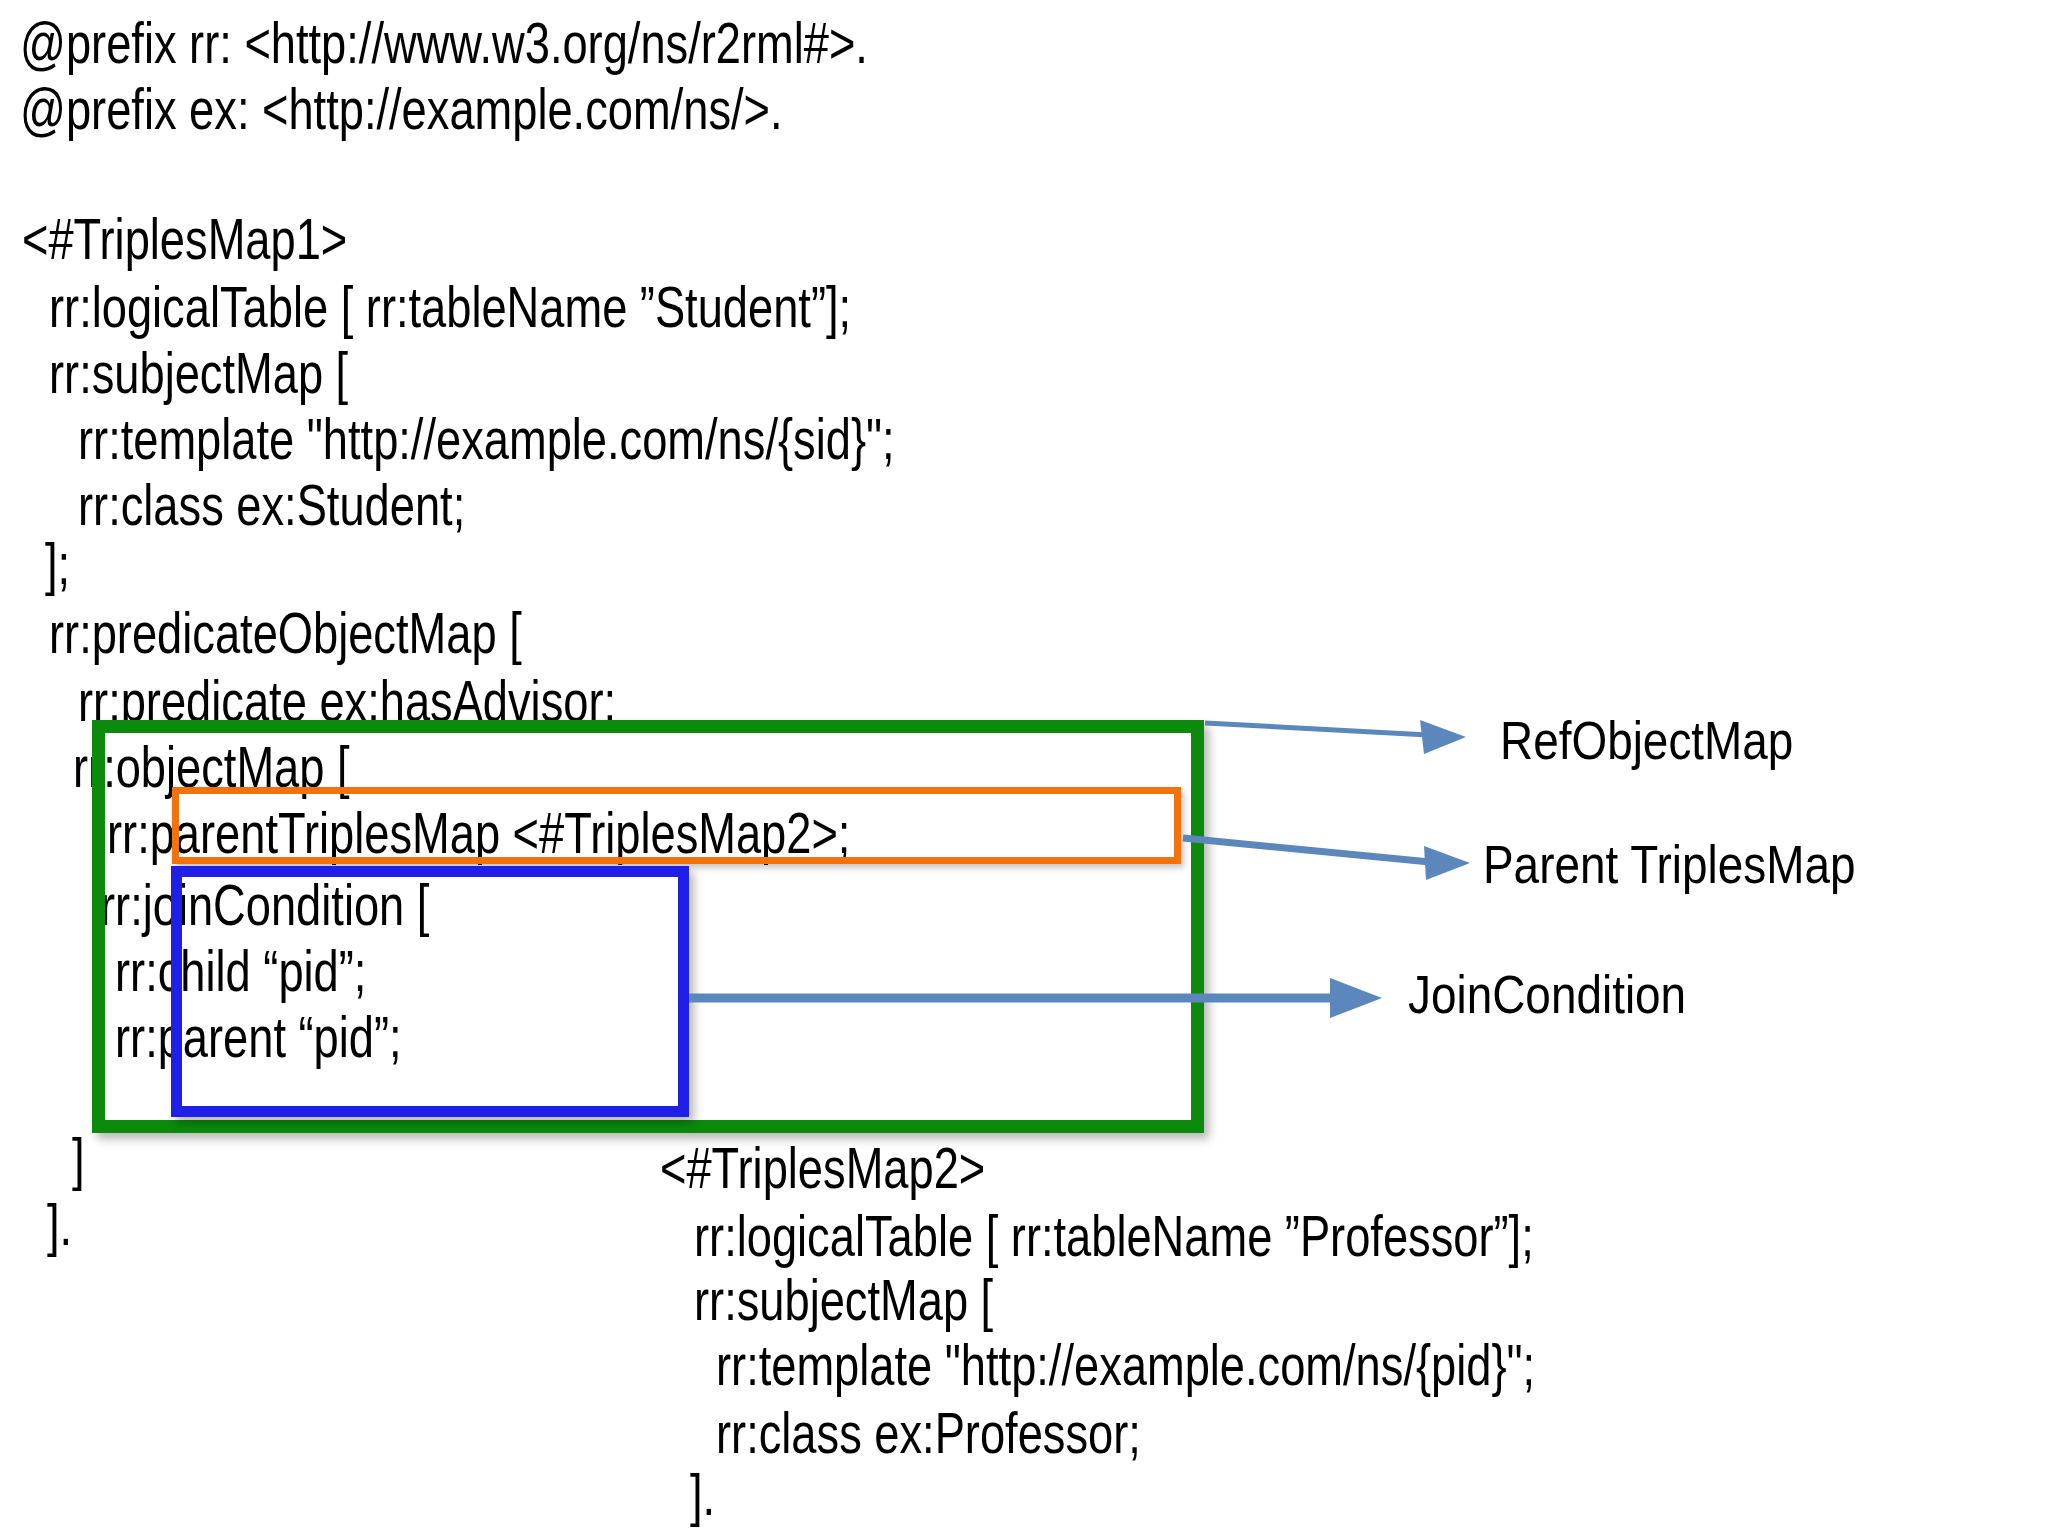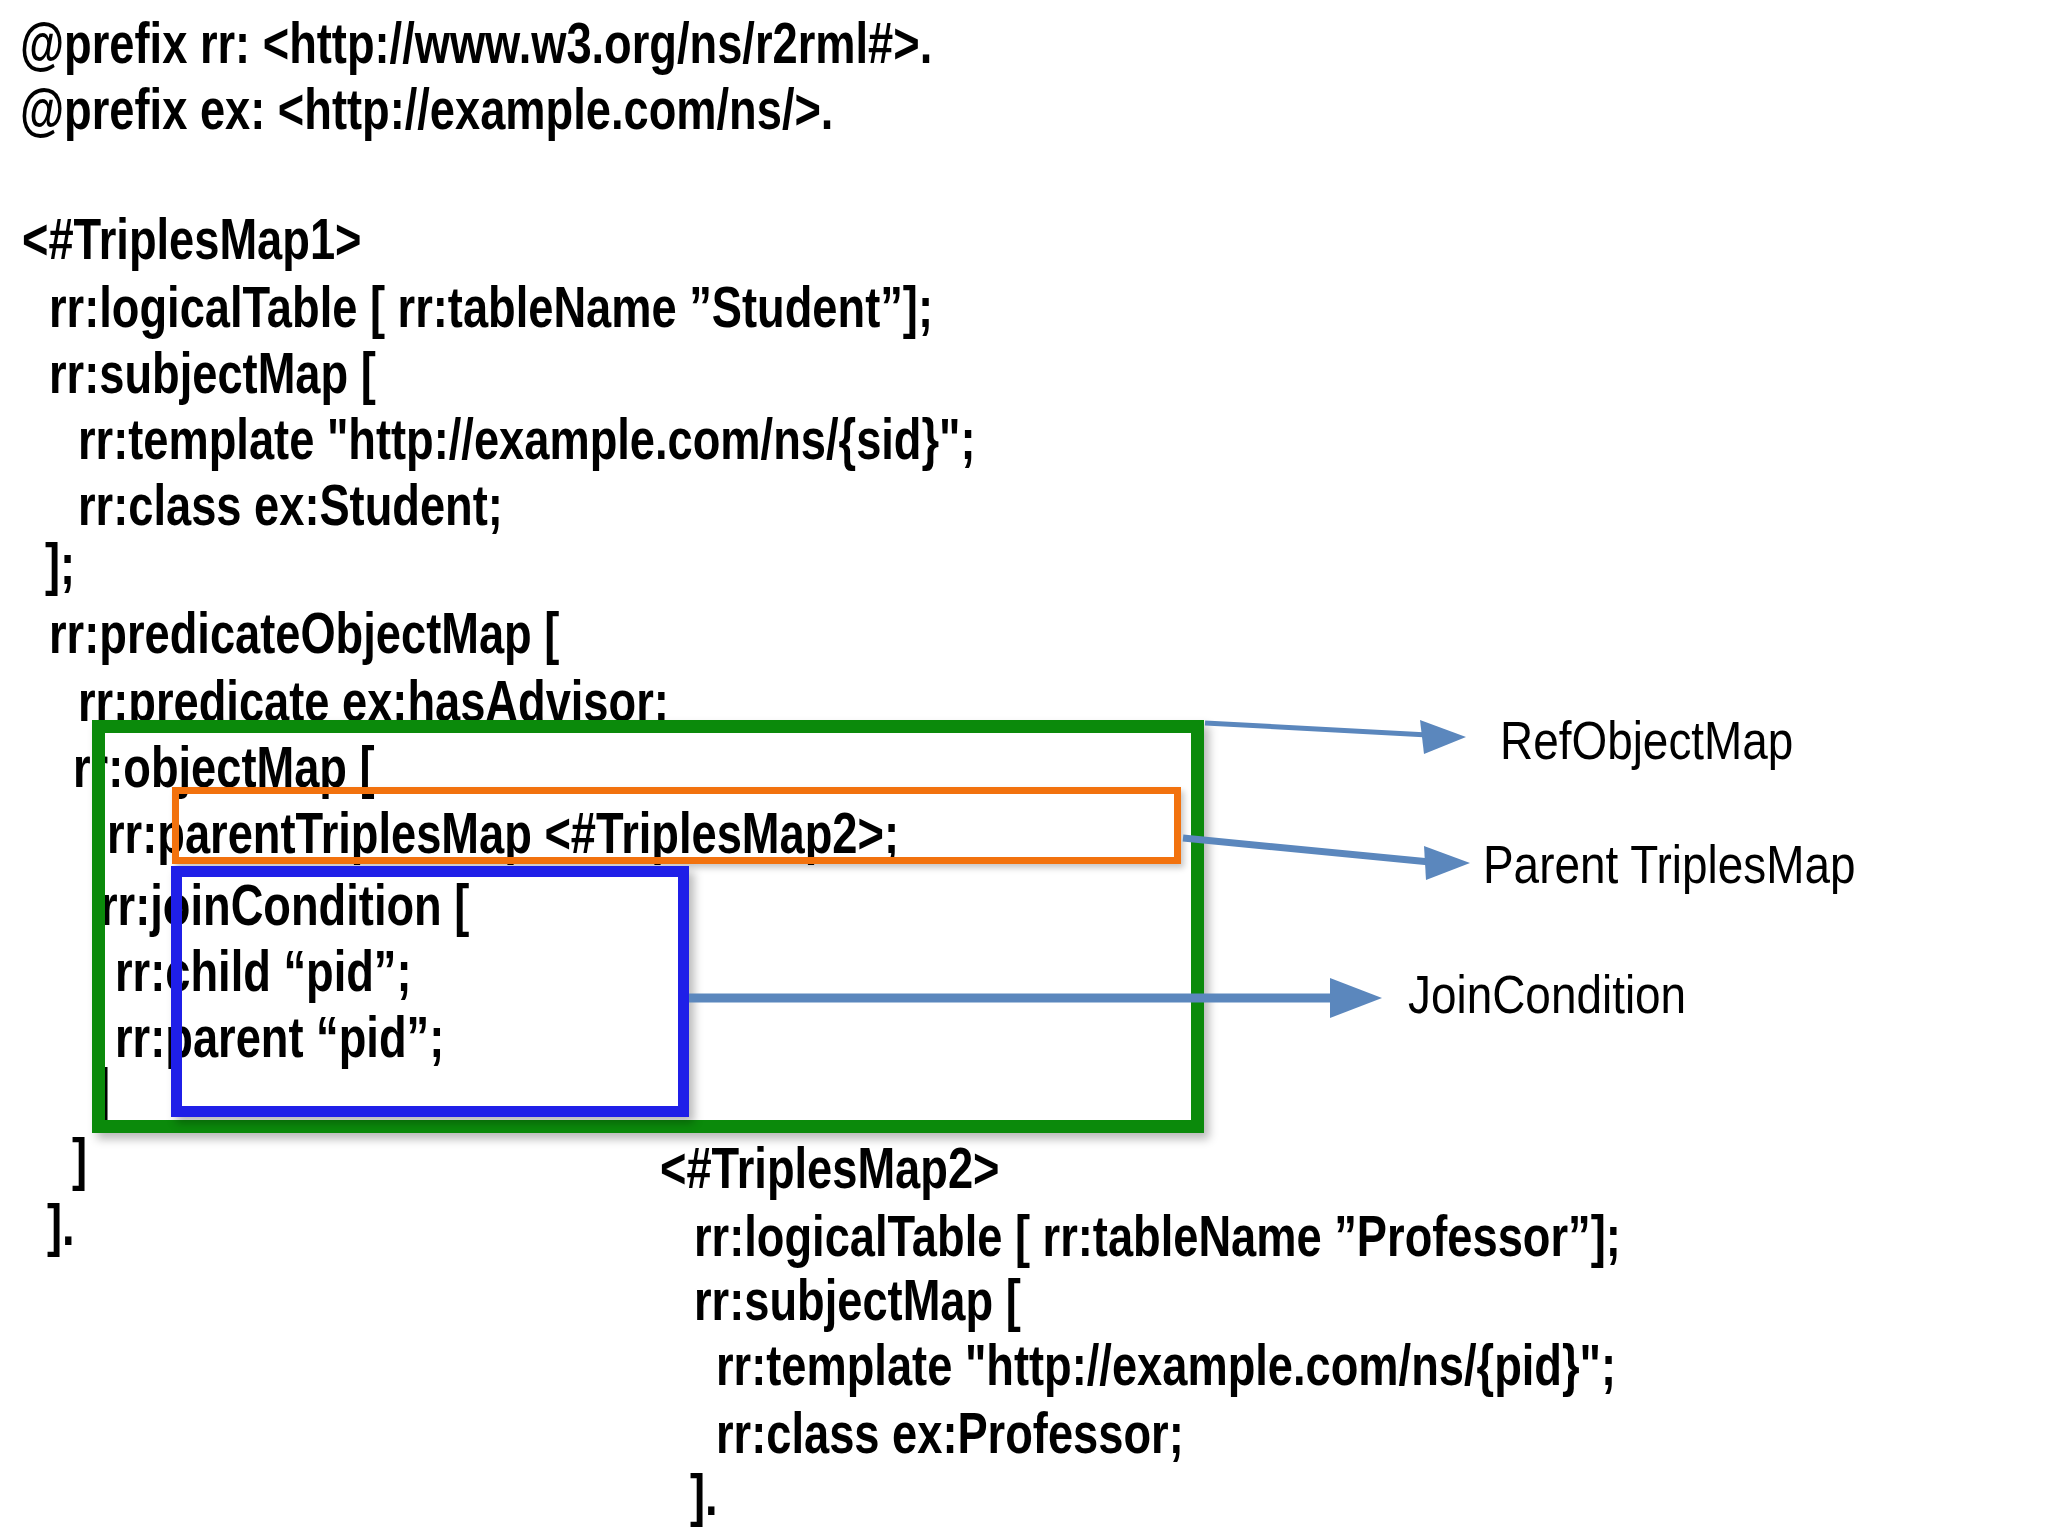--- a/index.html
+++ b/index.html
@@ -1,20 +1,20 @@
 <!DOCTYPE html>
 <html style="--c-green: #0b8a0b; --c-orange: #f2720e; --c-blue: #1f1fe8; --c-arrow: #5b87bd;"><head>
 <meta charset="utf-8">
 <style>
   html,body { margin:0; padding:0; background:#ffffff; }
   .canvas {
     position:relative; width:2048px; height:1536px; background:#ffffff;
     overflow:hidden; font-family:"Liberation Sans", sans-serif; color:#000;
   }
-  .code-layer { position:absolute; inset:0; z-index:1;font-weight:bold; }
+  .code-layer { position:absolute; inset:0; z-index:1; }
   .code-line {
     position:absolute; font-size:58px; line-height:66px; white-space:pre;
     transform:scaleX(0.78); transform-origin:0 0; color:#000;
   }
   .box { position:absolute; box-sizing:border-box; background:transparent; z-index:2; }
   .box-green  { left:92px;  top:720px; width:1112px; height:413px;
                 border:13px solid var(--c-green);
                 box-shadow:5px 6px 9px rgba(0,0,0,0.28); }
   .box-orange { left:172px; top:787px; width:1009px; height:77px;
                 border:7px solid var(--c-orange);

